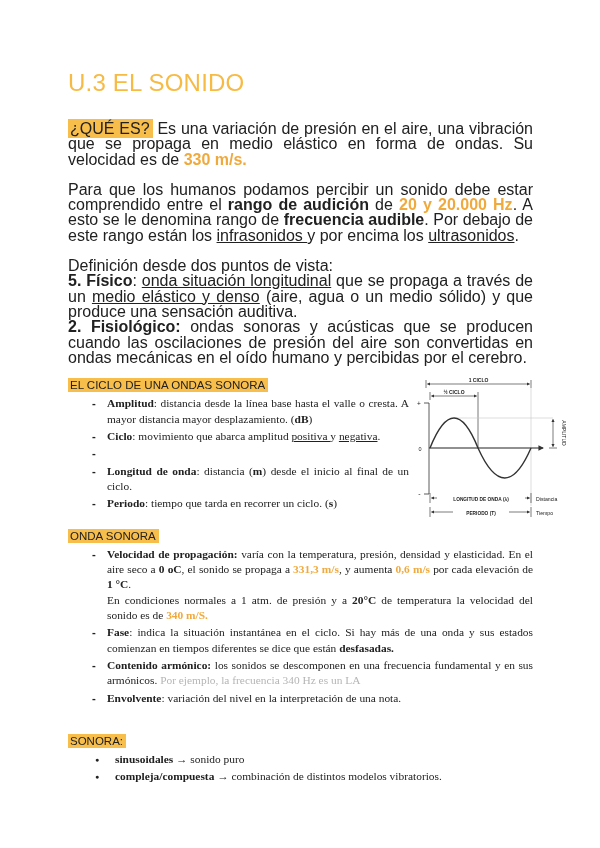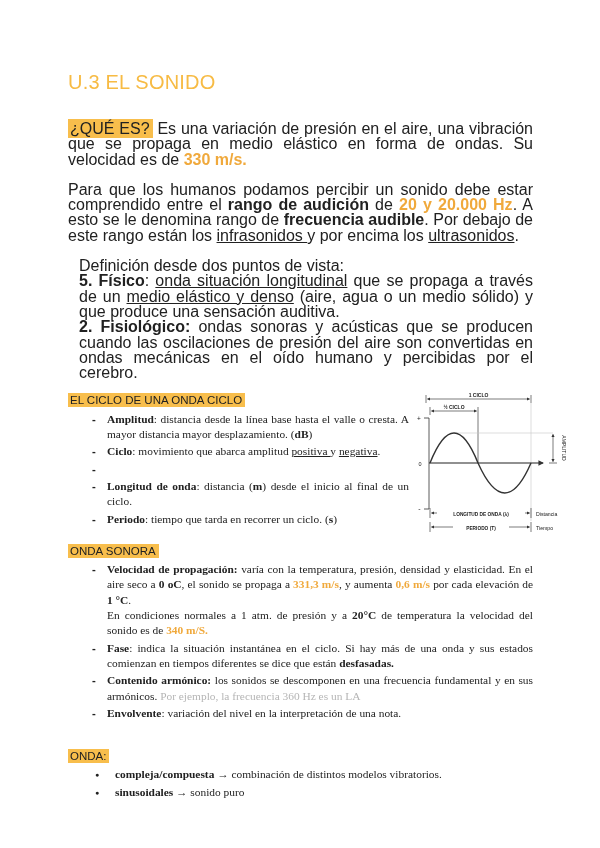--- a/index.html
+++ b/index.html
@@ -1,23 +1,23 @@
 <!DOCTYPE html>
 <html style="--accent-title: #F7BB44; --highlight: #F8BE4C; --accent-inline: #F0A93C; --gray: #B5B5B5;"><head>
 <meta charset="utf-8">
 <style>
   *{box-sizing:border-box;margin:0;padding:0;}
   html,body{width:600px;height:848px;background:#ffffff;overflow:hidden;}
   body{font-family:"Liberation Sans","DejaVu Sans",sans-serif;color:#212121;
        -webkit-font-smoothing:antialiased;}
   .page{padding:72px 67px 0 68px;}
-  .title{font-size:20px;line-height:21px;font-weight:400;color:var(--accent-title);
+  .title{font-size:24px;line-height:21px;font-weight:400;color:var(--accent-title);
          margin:0 0 28px 0;letter-spacing:.2px;}
   .para{font-size:16px;line-height:15.3px;text-align:justify;margin:0 0 15px 0;}
-  .para.tight{margin-bottom:0;margin-left:11px;}
+  .para.tight{margin-bottom:0;}
   .heading{font-size:11.5px;line-height:15.3px;margin:0 0 3px 0;}
   .heading.gap{margin-top:28px;}
   .hl{background:var(--highlight);padding:1px 3px 1px 2px;}
   .run.b{font-weight:700;}
   .run.u{text-decoration:underline;}
   .run.o{color:var(--accent-inline);font-weight:700;}
   .run.g{color:var(--gray);}
   .list{margin:0 0 15px 0;}
   .li{display:flex;font-size:11.4px;line-height:15.3px;padding-left:24px;margin-bottom:2px;}
   .li .marker{flex:none;width:15px;font-weight:700;}
@@ -98,21 +98,21 @@
           <line x1="15" y1="133" x2="15" y2="143"></line>
           <line x1="116" y1="133" x2="116" y2="143"></line>
           <line x1="16.5" y1="138" x2="114.5" y2="138" marker-start="url(#ar)" marker-end="url(#ar)"></line>
         </g>
         <rect x="38" y="133.5" width="56" height="9" fill="#ffffff"></rect>
         <text x="66" y="140.5" font-size="4.8" font-weight="bold" text-anchor="middle">PERIODO (T)</text>
         <text x="121" y="140.5" font-size="5.2">Tiempo</text>
       </svg>
     </div>
     <div id="cycle-blocks">
-        <div class="heading"><span class="hl">EL CICLO DE UNA ONDA CICLO</span></div>
+        <div class="heading"><span class="hl">EL CICLO DE UNA ONDAS SONORA</span></div>
         <div class="list">
           <div class="li">
             <span class="marker">-</span>
             <span class="li-text"><span class="run b">Amplitud</span><span class="run">: distancia desde la línea base hasta el valle o cresta. A mayor distancia mayor desplazamiento. (</span><span class="run b">dB</span><span class="run">)</span></span>
           </div>
           <div class="li">
             <span class="marker">-</span>
             <span class="li-text"><span class="run b">Ciclo</span><span class="run">: movimiento que abarca amplitud </span><span class="run u">positiva </span><span class="run">y </span><span class="run u">negativa</span><span class="run">.</span></span>
           </div>
           <div class="li">
@@ -137,33 +137,33 @@
         <div class="li">
           <span class="marker">-</span>
           <span class="li-text"><span class="run b">Velocidad de propagación:</span><span class="run"> varía con la temperatura, presión, densidad y elasticidad. En el aire seco a </span><span class="run b">0 oC</span><span class="run">, el sonido se propaga a </span><span class="run o">331,3 m/s</span><span class="run">, y aumenta </span><span class="run o">0,6 m/s</span><span class="run"> por cada elevación de </span><span class="run b">1 °C</span><span class="run">.</span><br><span class="run">En condiciones normales a 1 atm. de presión y a </span><span class="run b">20°C</span><span class="run"> de temperatura la velocidad del sonido es de </span><span class="run o">340 m/S.</span></span>
         </div>
         <div class="li">
           <span class="marker">-</span>
           <span class="li-text"><span class="run b">Fase</span><span class="run">: indica la situación instantánea en el ciclo. Si hay más de una onda y sus estados comienzan en tiempos diferentes se dice que están </span><span class="run b">desfasadas.</span></span>
         </div>
         <div class="li">
           <span class="marker">-</span>
-          <span class="li-text"><span class="run b">Contenido armónico:</span><span class="run"> los sonidos se descomponen en una frecuencia fundamental y en sus armónicos.</span><span class="run g"> Por ejemplo, la frecuencia 360 Hz es un LA</span></span>
+          <span class="li-text"><span class="run b">Contenido armónico:</span><span class="run"> los sonidos se descomponen en una frecuencia fundamental y en sus armónicos.</span><span class="run g"> Por ejemplo, la frecuencia 340 Hz es un LA</span></span>
         </div>
         <div class="li">
           <span class="marker">-</span>
           <span class="li-text"><span class="run b">Envolvente</span><span class="run">: variación del nivel en la interpretación de una nota.</span></span>
         </div>
       </div>
-      <div class="heading gap"><span class="hl">ONDA:</span></div>
+      <div class="heading gap"><span class="hl">SONORA:</span></div>
       <div class="list dot-list">
         <div class="li">
           <span class="marker">●</span>
-          <span class="li-text"><span class="run b">compleja/compuesta</span><span class="run"> → combinación de distintos modelos vibratorios.</span></span>
+          <span class="li-text"><span class="run b">sinusoidales</span><span class="run"> → sonido puro</span></span>
         </div>
         <div class="li">
           <span class="marker">●</span>
-          <span class="li-text"><span class="run b">sinusoidales</span><span class="run"> → sonido puro</span></span>
+          <span class="li-text"><span class="run b">compleja/compuesta</span><span class="run"> → combinación de distintos modelos vibratorios.</span></span>
         </div>
       </div>
     </div>
 
 </div>
 
 </body></html>

